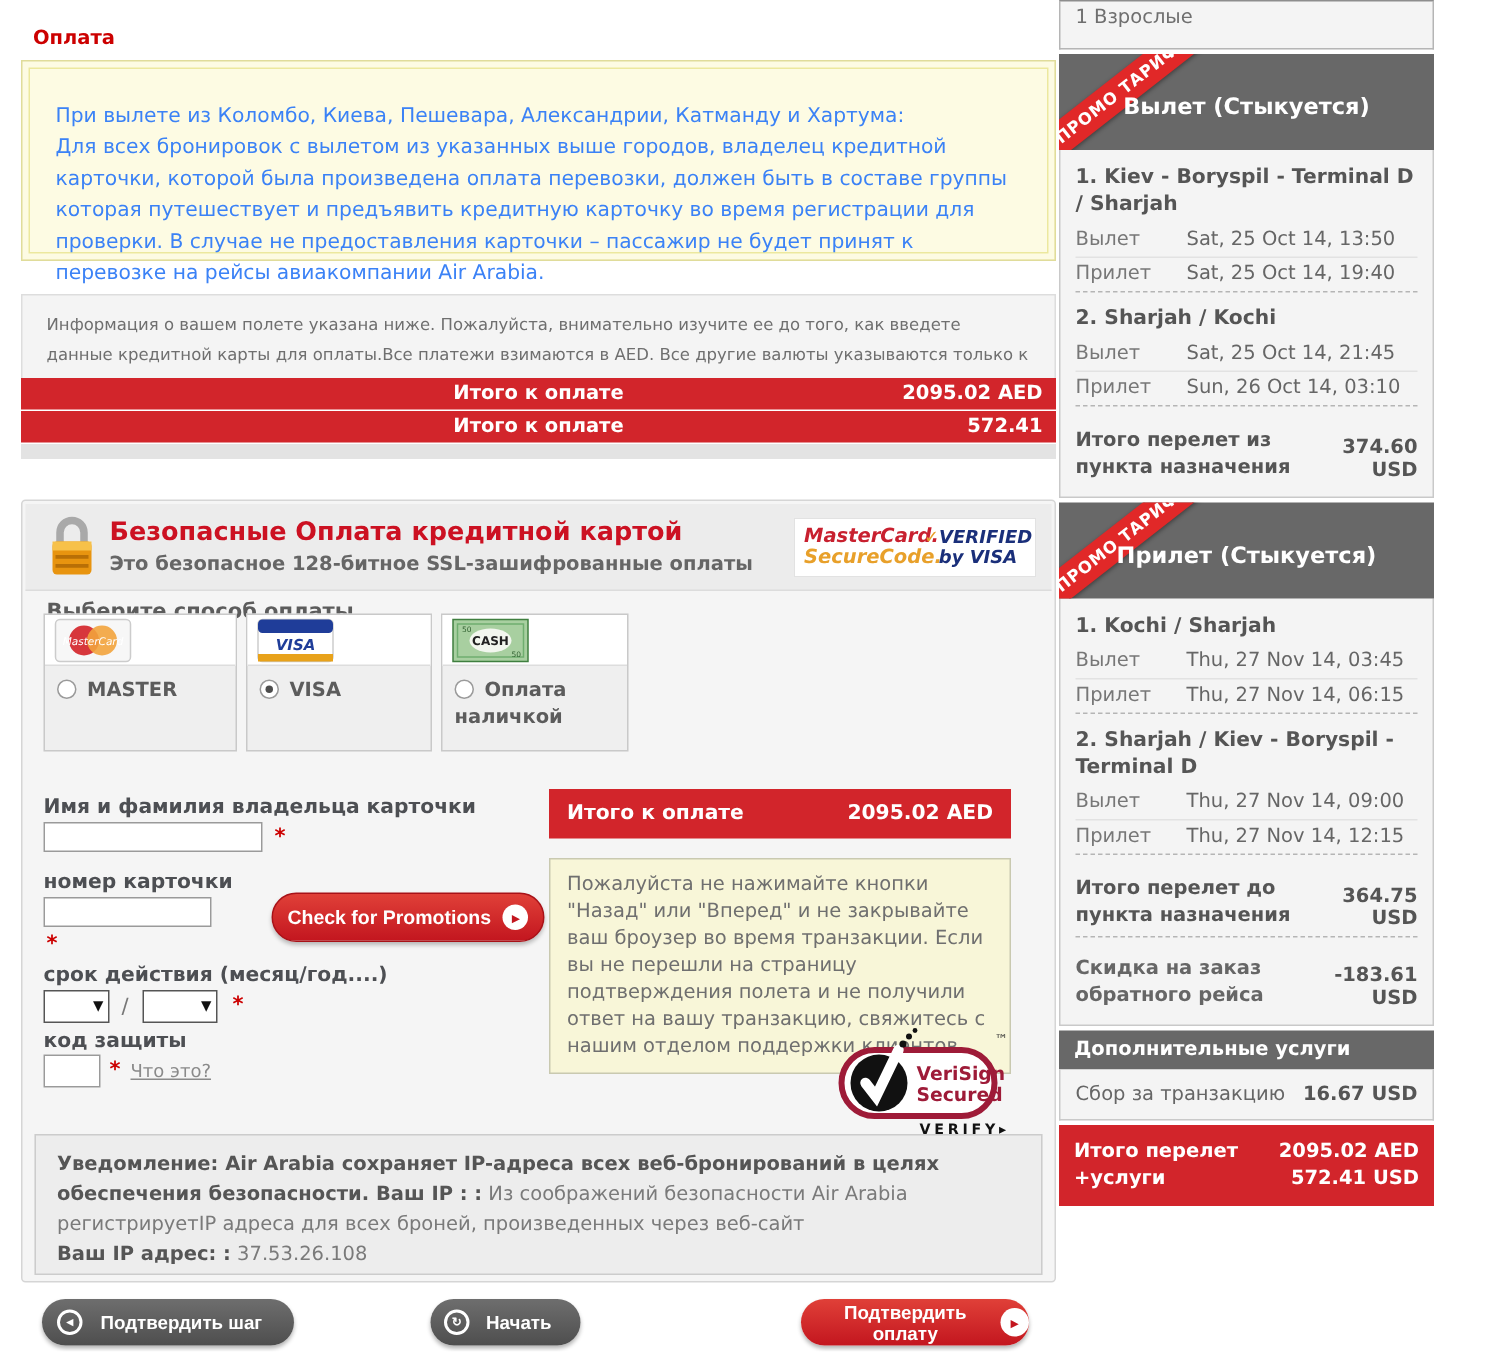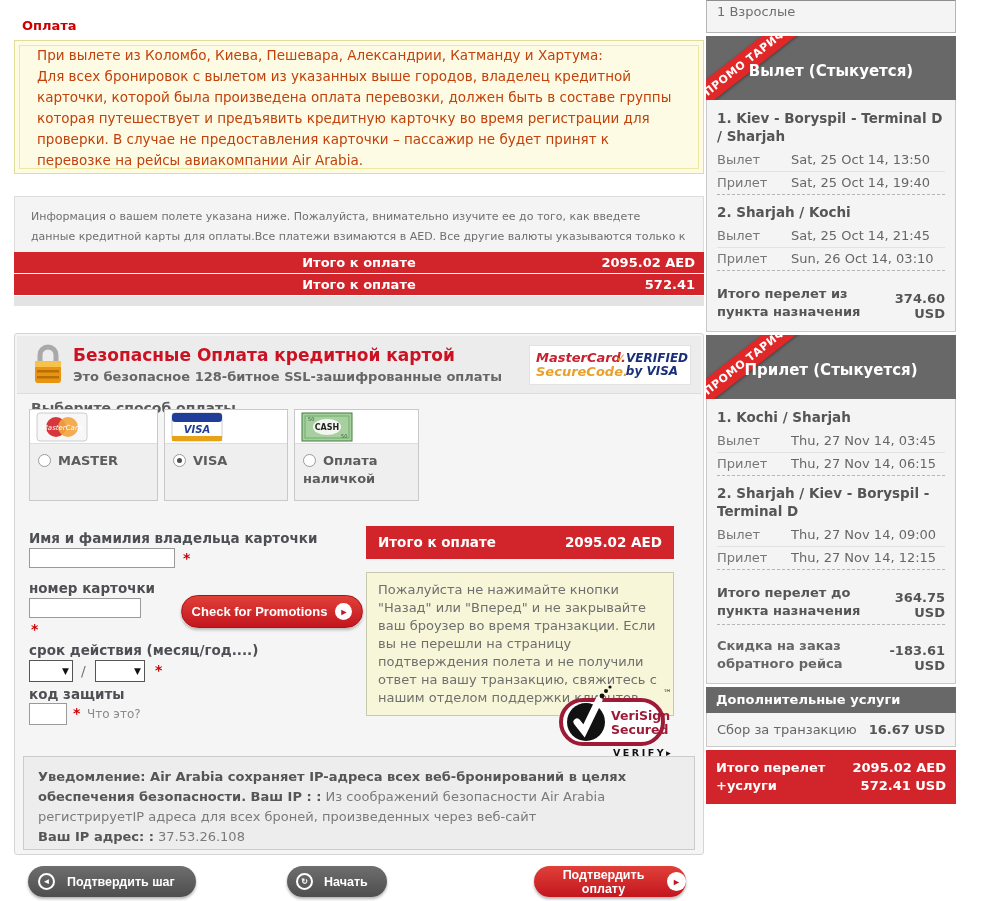--- a/index.html
+++ b/index.html
@@ -6,21 +6,21 @@
   html,body { width:996px; height:901px; background:#fff;
     font-family:"DejaVu Sans","Liberation Sans",sans-serif; color:#666; }
   body { position:relative; overflow:hidden; }
 
   
   .main { position:absolute; left:14px; top:0; width:690px; }
   .page-heading { position:absolute; left:8px; top:18px; color:#cc0000; font-weight:bold; font-size:13px; }
 
   .alert-box { position:absolute; left:0; top:40px; width:690px; height:134px;
     background:#fdfbe3; border:1px solid #e0dc9a; box-shadow:inset 0 0 0 4px #fdfbe3, inset 0 0 0 5px #ece89e;
-    padding:4px 22px; font-size:13.5px; color:#c2410c; line-height:21px; }
+    padding:26px 22px; font-size:13.5px; color:#3b82f6; line-height:21px; }
 
   .info-box { position:absolute; left:0; top:196px; width:690px; height:69px;
     background:#f4f4f4; border:1px solid #ddd; padding:10px 16px; font-size:11px; line-height:20px; color:#6f6f6f; }
 
   .total-bar { position:absolute; left:0; width:690px; height:21px; background:#d2252b; color:#fff;
     font-size:13px; font-weight:bold; }
   .total-bar .tb-label { position:absolute; left:0; right:0; text-align:center; top:3px; }
   .total-bar .tb-value { position:absolute; right:9px; top:3px; }
   .bar1 { top:252px; } .bar2 { top:274px; }
   .bar-strip { position:absolute; left:0; top:296px; width:690px; height:10px; background:#e3e3e3; }
@@ -60,21 +60,21 @@
   .promo-btn { position:absolute; left:166px; top:261px; width:182px; height:33px; border-radius:17px;
     background:linear-gradient(#e04038,#c3161f); border:1px solid #a81218; color:#fff; font-weight:bold;
     font-size:13px; display:flex; align-items:center; justify-content:center; gap:8px; cursor:pointer;
     box-shadow:0 2px 3px rgba(0,0,0,.25); }
   .promo-btn .p-arrow { width:17px; height:17px; border-radius:50%; background:#fff; color:#c3161f;
     font-size:9px; display:flex; align-items:center; justify-content:center; }
 
   .select-box { position:absolute; width:44px; height:22px; background:#fff; border:1px solid #555;
     display:flex; align-items:center; justify-content:flex-end; padding-right:3px; font-size:9px; color:#111; cursor:pointer; }
   .exp-slash { position:absolute; font-size:14px; color:#777; }
-  .whatis { position:absolute; font-size:12px; color:#8a8a8a; cursor:pointer; }
+  .whatis { position:absolute; font-size:12px; color:#8a8a8a; text-decoration:underline; cursor:pointer; }
 
   .pb-total-bar { position:absolute; left:351px; top:192px; width:308px; height:33px; background:#d2252b;
     color:#fff; font-weight:bold; font-size:13.5px; }
   .pb-total-bar .l { position:absolute; left:12px; top:8px; } .pb-total-bar .v { position:absolute; right:12px; top:8px; }
 
   .pb-note { position:absolute; left:351px; top:238px; width:308px; background:#f8f6d8; border:1px solid #c9c9b0;
     padding:8px 11px; font-size:13px; line-height:18px; color:#6f6f6f; }
 
   .verisign { position:absolute; left:540px; top:348px; }
 

